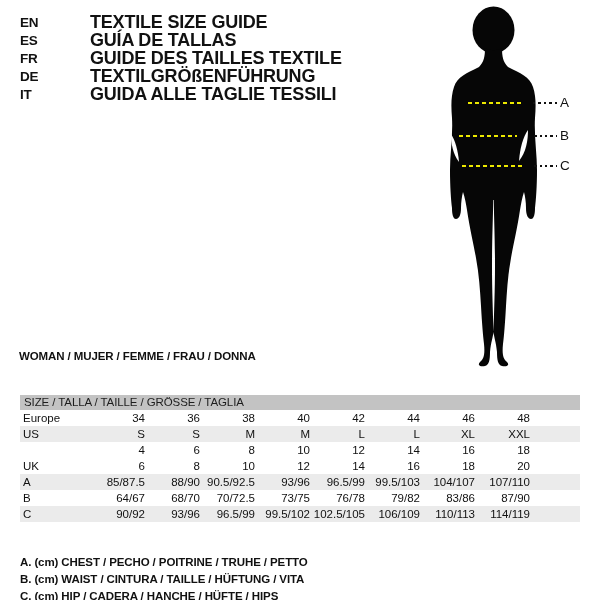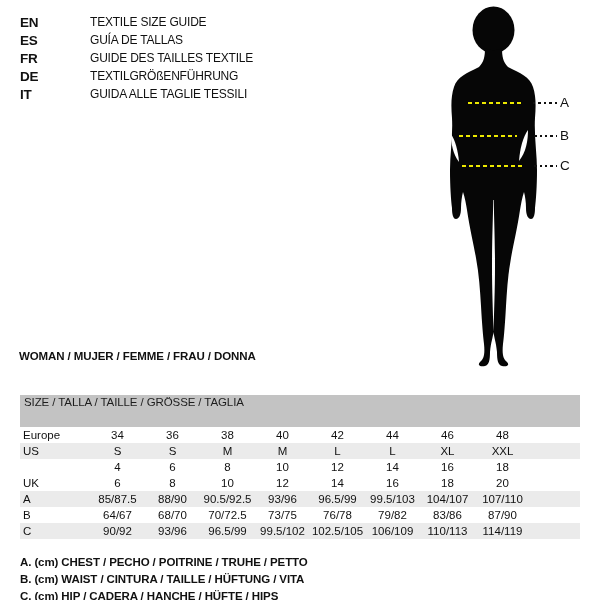--- a/index.html
+++ b/index.html
@@ -4,35 +4,35 @@
 <style>
   html,body{margin:0;padding:0;background:#fff;}
   #stage{
     position:relative;width:600px;height:600px;background:#fff;overflow:hidden;
     font-family:"Liberation Sans","DejaVu Sans",sans-serif;color:#111;
   }
   
   #lang-block{position:absolute;left:20px;top:13px;}
   .lang-row{display:flex;height:18px;align-items:center;gap:32px;}
   .lang-code{width:38px;font-weight:bold;font-size:13.5px;letter-spacing:-0.2px;}
-  .lang-label{font-weight:normal;font-size:12px;letter-spacing:-0.2px;white-space:nowrap;}
+  .lang-label{font-weight:bold;font-size:18px;letter-spacing:-0.2px;white-space:nowrap;}
   
   #figure-svg{position:absolute;left:440px;top:4px;width:112px;height:366px;}
   .mdash-y{position:absolute;height:2px;background:repeating-linear-gradient(90deg,var(--dash) 0 4px,transparent 4px 7px);}
   .mdash-b{position:absolute;height:2px;background:repeating-linear-gradient(90deg,#111 0 2.5px,transparent 2.5px 5.5px);}
   .mlabel{position:absolute;font-size:13.5px;font-weight:normal;width:16px;line-height:16px;}
   
   #woman-title{position:absolute;left:19px;top:350px;font-size:11.5px;font-weight:bold;letter-spacing:-0.1px;}
   
   #size-table{position:absolute;left:20px;top:395px;width:560px;font-size:11.5px;}
-  #size-table-header{height:32px;line-height:15px;background:var(--header-bg);padding-left:4px;color:#1d1d1d;letter-spacing:-0.1px;}
+  #size-table-header{height:15px;line-height:15px;background:var(--header-bg);padding-left:4px;color:#1d1d1d;letter-spacing:-0.1px;}
   .trow{display:grid;grid-template-columns:70px repeat(8,55px) 1fr;height:16px;line-height:16px;}
   .trow.shaded{background:var(--alt-bg);}
   .tlabel{padding-left:3px;text-align:left;}
-  .tval{text-align:center;}
+  .tval{text-align:right;}
   .tcell{overflow:visible;white-space:nowrap;}
   
   #legend-block{position:absolute;left:20px;top:546px;margin-top:8px;}
   .legend-line{height:17px;line-height:17px;font-size:11.5px;font-weight:bold;letter-spacing:-0.1px;white-space:nowrap;}
 </style>
 </head>
 <body>
 
 <div id="stage" style="--dash: #ece800; --header-bg: #c3c3c3; --alt-bg: #ebebeb;">
 

